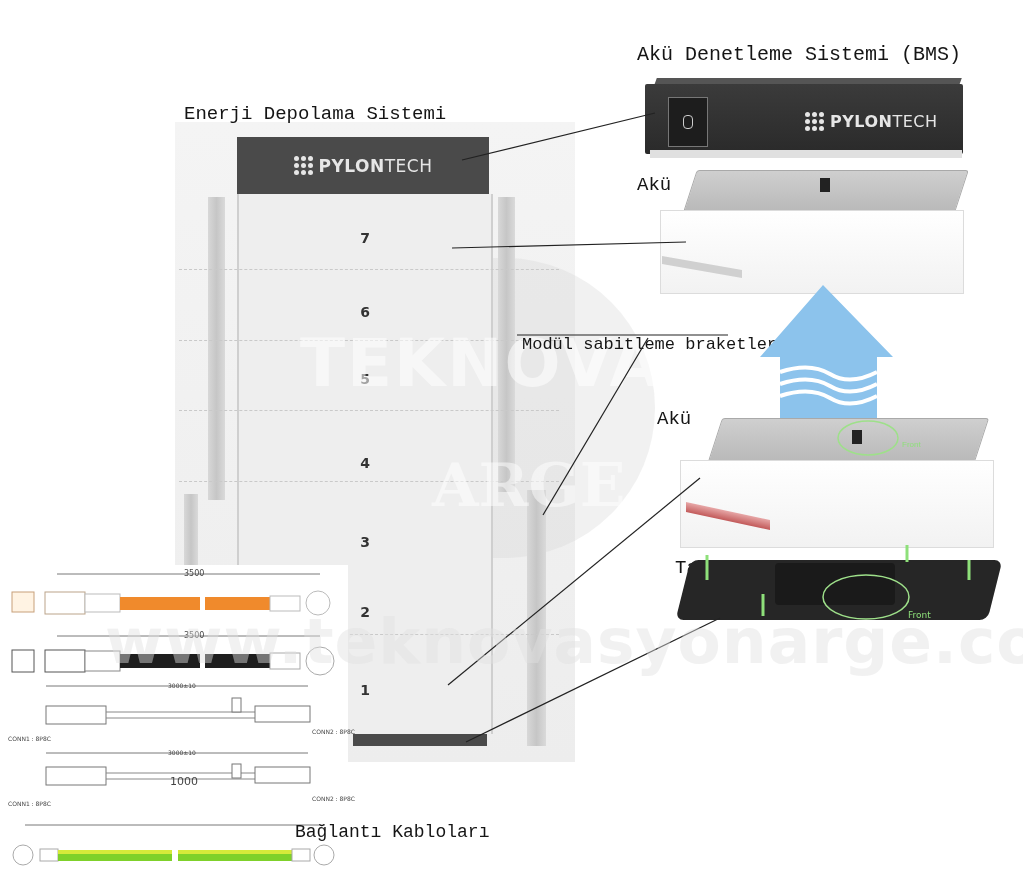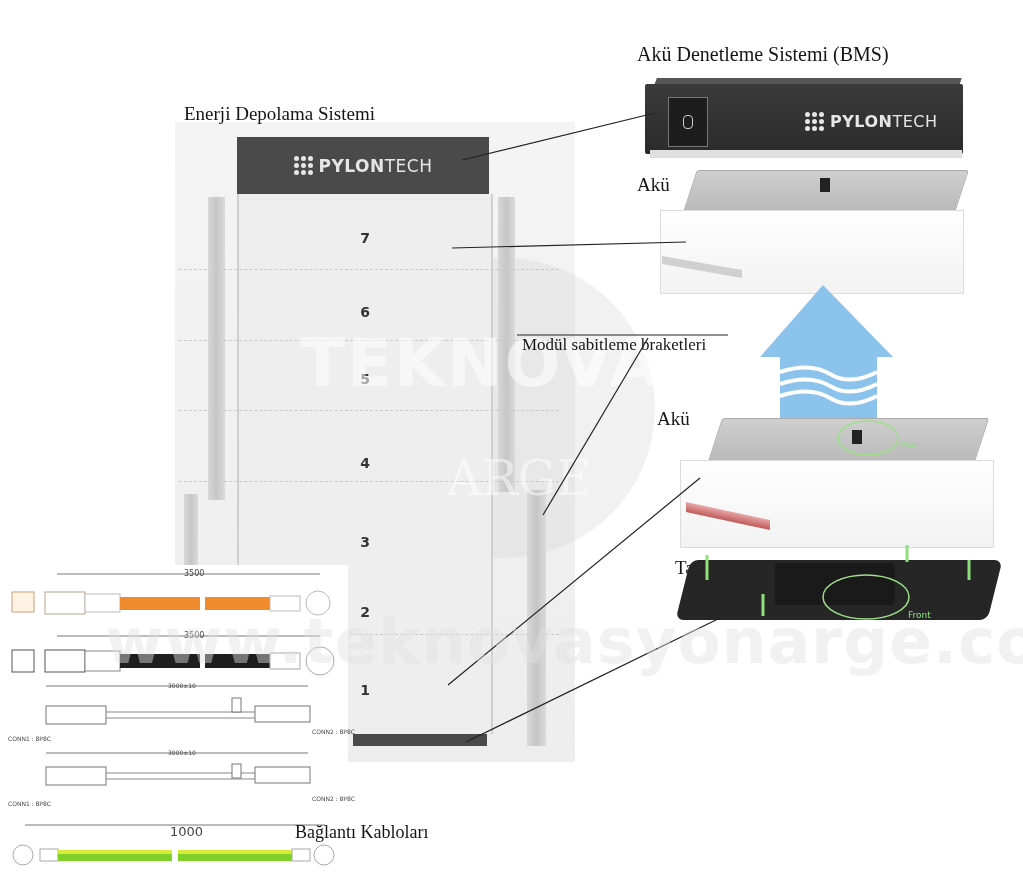--- a/index.html
+++ b/index.html
@@ -1,18 +1,18 @@
 <!DOCTYPE html>
 <html><head>
 <meta charset="utf-8">
 <style>
   html, body { margin:0; padding:0; }
   body { width:1023px; height:888px; background:#ffffff; position:relative; overflow:hidden; font-family:"Liberation Sans", sans-serif; }
   .abs { position:absolute; }
-  .lbl { font-family:Liberation Serif, serif; font-size:19px; color:#151515; white-space:nowrap; }
+  .lbl { font-family:Liberation Mono, monospace; font-size:19px; color:#151515; white-space:nowrap; }
 
   
   .stack-bg { left:175px; top:122px; width:400px; height:640px; background:linear-gradient(180deg,#f4f4f4,#ededed); }
   .stack-head { left:237px; top:137px; width:252px; height:57px; background:#4a4a4a; display:flex; align-items:center; justify-content:center; }
   .brand { font-family:"DejaVu Sans", sans-serif; font-weight:bold; color:#e6e6e6; font-size:17px; letter-spacing:0.5px; display:flex; gap:6px; }
   .brand .thin { font-weight:normal; }
   .logo-dots { display:grid; grid-template-columns:repeat(3,5px); gap:2px; }
   .logo-dots span { width:5px; height:5px; border-radius:50%; background:#e6e6e6; display:block; }
   .stack-body { left:237px; top:194px; width:252px; height:540px; background:#eeeeee; border-left:2px solid #cfcfcf; border-right:2px solid #cfcfcf; }
   .mod-line { position:absolute; left:-60px; width:380px; border-top:1px dashed #c9c9c9; }
@@ -80,21 +80,21 @@
         <span></span>
         <span></span>
         <span></span>
       </div>
     <span><span>PYLON</span><span class="thin">TECH</span></span>
   </div>
 </div>
 <div class="abs stack-base"></div>
 
 <div class="abs wm" style="left:300px;top:325px;font-size:66px;letter-spacing:2px;">TEKNOVASYON</div>
-<div class="abs wm" style="left:447px;top:450px;font-size:48px;font-weight:normal;font-family:'DejaVu Serif',serif;color:rgba(255,255,255,0.5);">ARGE</div>
+<div class="abs wm" style="left:432px;top:450px;font-size:60px;font-weight:bold;font-family:'DejaVu Serif',serif;color:rgba(255,255,255,0.5);">ARGE</div>
 
 <div class="abs lbl" style="left:184px;top:90px;margin-top:13px;">Enerji Depolama Sistemi</div>
 <div class="abs lbl" style="left:637px;top:43px;font-size:20px;">Akü Denetleme Sistemi (BMS)</div>
 <div class="abs lbl" style="left:637px;top:174px;">Akü</div>
 <div class="abs lbl" style="left:657px;top:408px;">Akü</div>
 <div class="abs lbl" style="left:522px;top:335px;font-size:17px;">Modül sabitleme braketleri</div>
 <div class="abs lbl" style="left:675px;top:557px;">Taban</div>
 
 <div class="abs bms-top"></div>
 <div class="abs bms"></div>
@@ -197,21 +197,21 @@
   <rect x="178" y="850" width="114" height="11" fill="#7fd12a"></rect>
   <rect x="178" y="850" width="114" height="4" fill="#d6ea3a"></rect>
   <rect x="292" y="849" width="18" height="12" fill="#fff" stroke="#aaa"></rect>
   <circle cx="324" cy="855" r="10" fill="#fff" stroke="#aaa"></circle>
 </svg>
 
 <div class="abs dim" style="left:184px;top:569px;">3500</div>
 <div class="abs dim" style="left:184px;top:631px;">3500</div>
 <div class="abs dim" style="left:168px;top:682px;font-size:6px;">3000±10</div>
 <div class="abs dim" style="left:168px;top:749px;font-size:6px;">3000±10</div>
-<div class="abs dim" style="left:170px;top:824px;font-size:13px;">1000</div>
+<div class="abs dim" style="left:170px;top:775px;font-size:11px;">1000</div>
 <div class="abs dim" style="left:8px;top:735px;font-size:6px;">CONN1 : 8P8C</div>
 <div class="abs dim" style="left:312px;top:728px;font-size:6px;">CONN2 : 8P8C</div>
 <div class="abs dim" style="left:8px;top:800px;font-size:6px;">CONN1 : 8P8C</div>
 <div class="abs dim" style="left:312px;top:795px;font-size:6px;">CONN2 : 8P8C</div>
 
 <div class="abs wm" style="left:105px;top:605px;font-size:63px;color:rgba(225,225,225,0.45);letter-spacing:1px;">www.teknovasyonarge.com.tr</div>
 
 <div class="abs lbl" style="left:295px;top:822px;font-size:18px;">Bağlantı Kabloları</div>
 
 </body></html>

